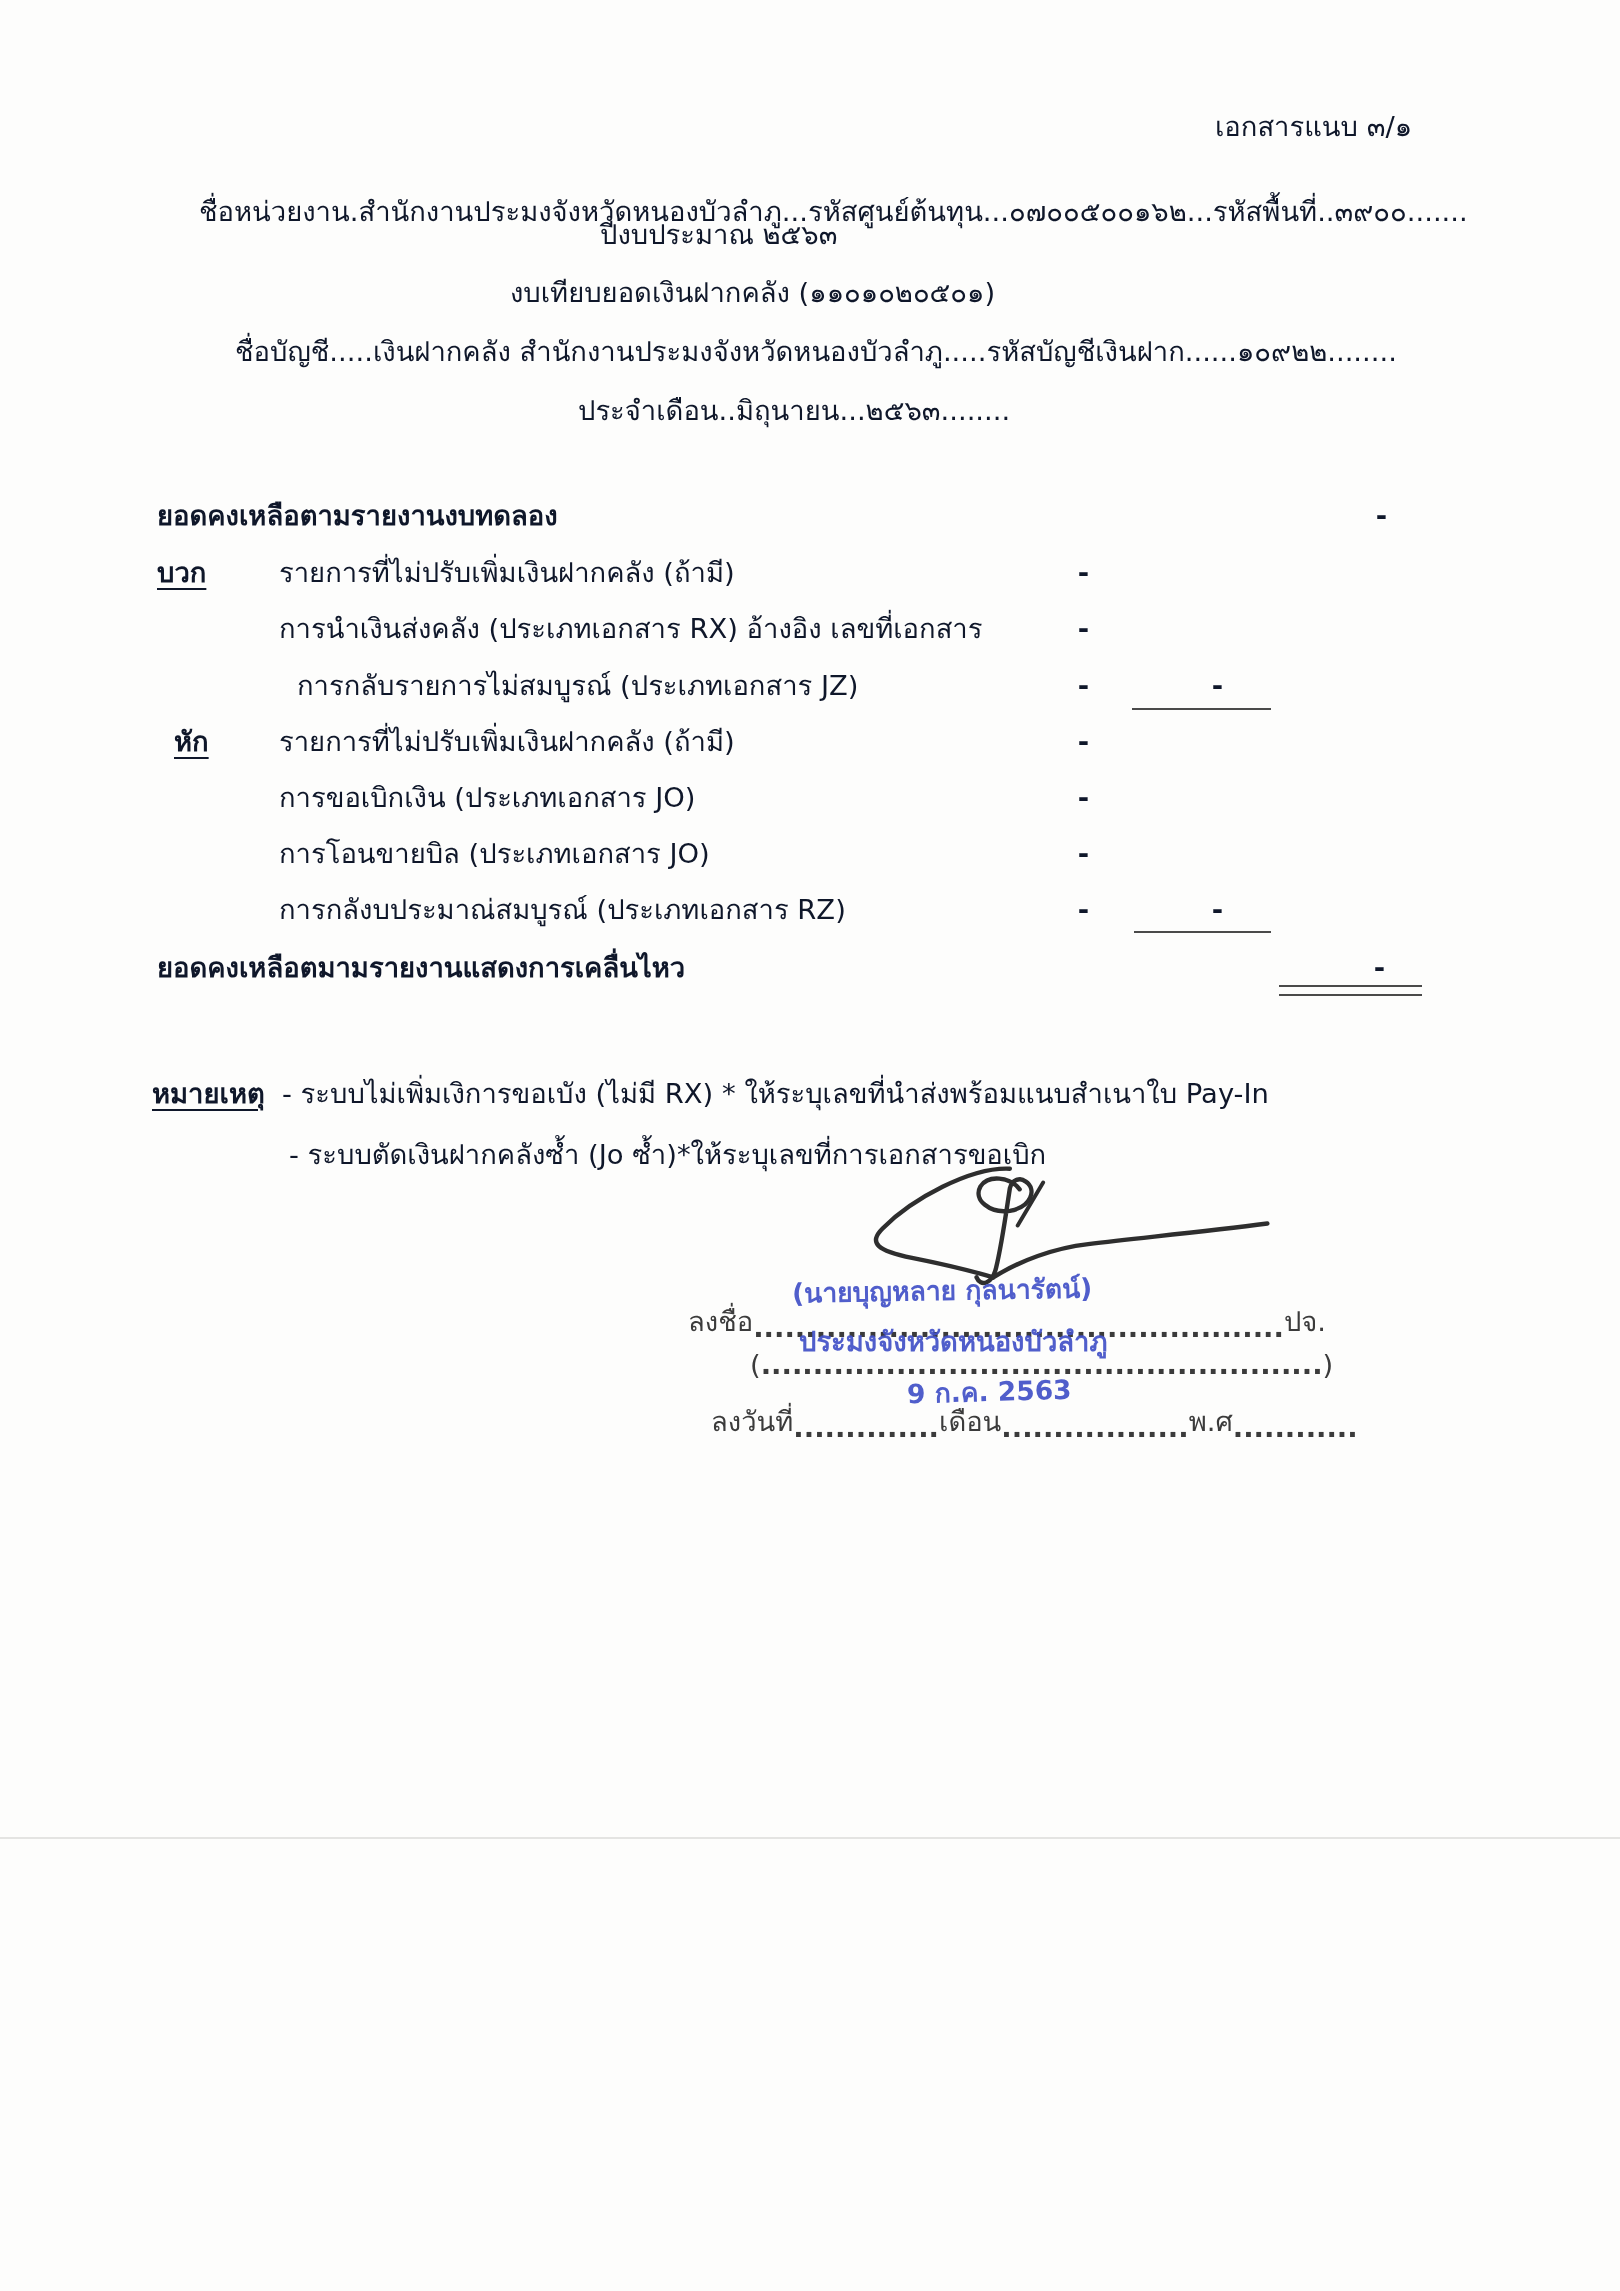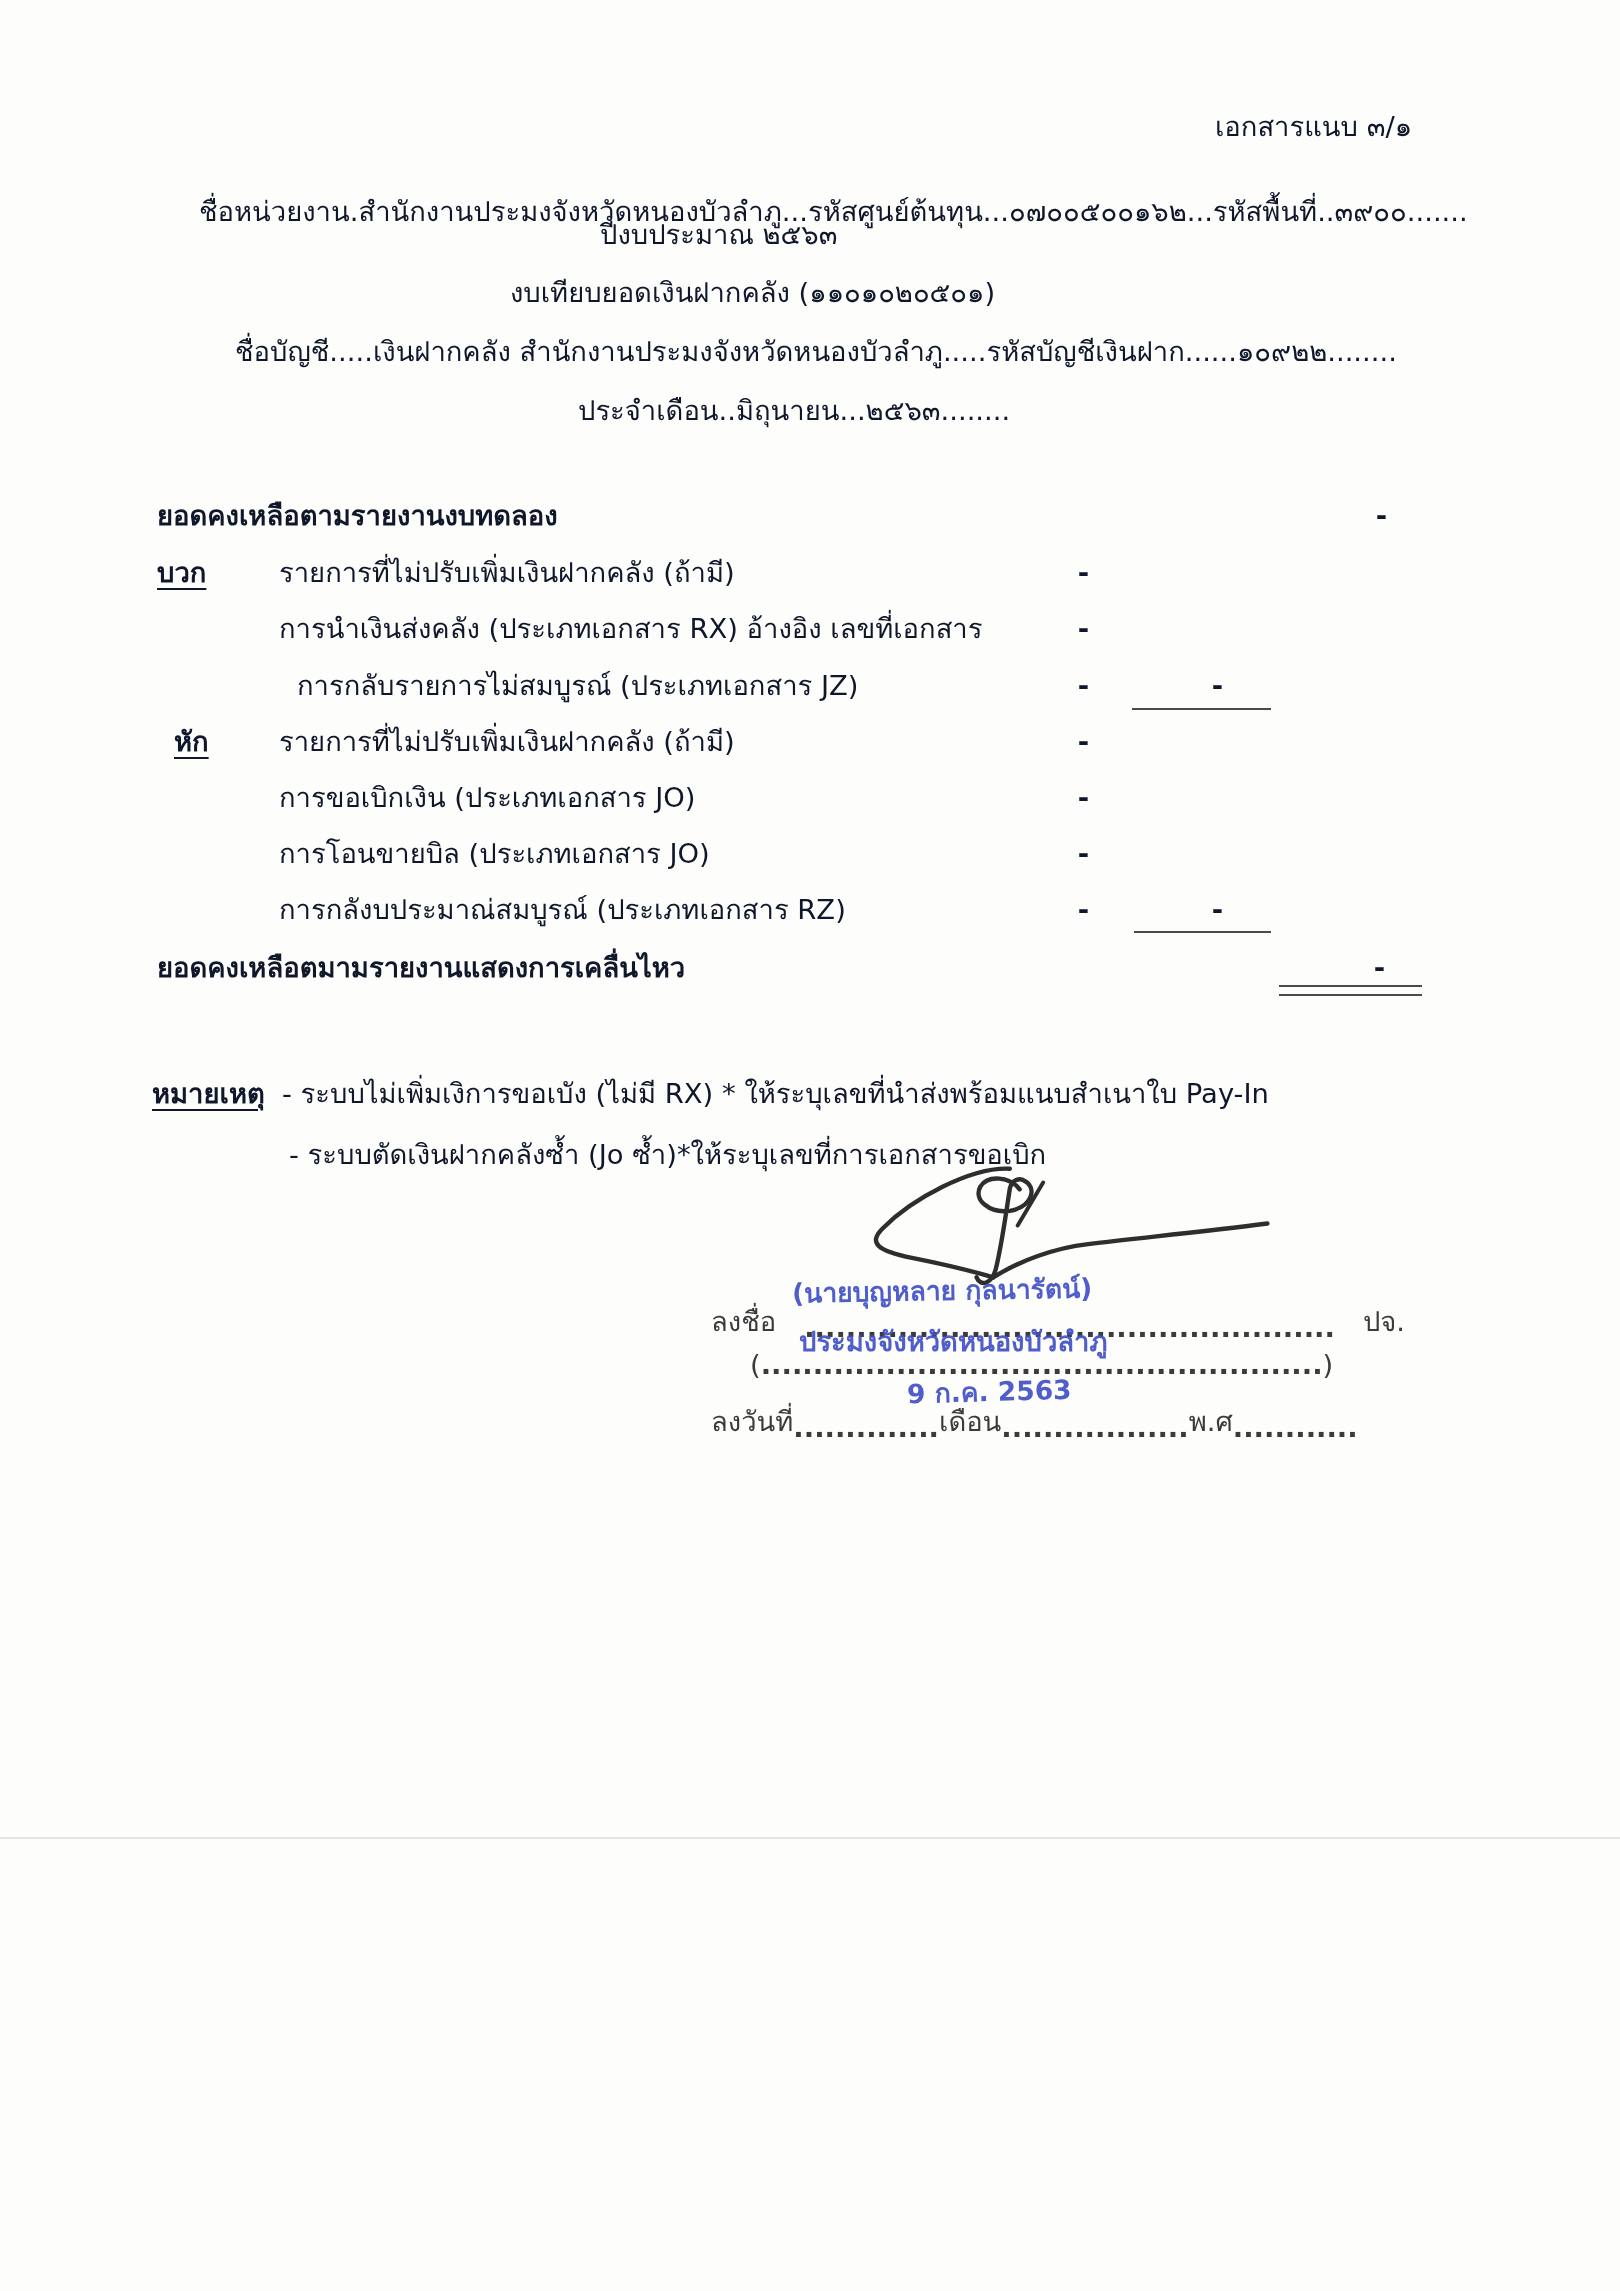--- a/index.html
+++ b/index.html
@@ -78,21 +78,21 @@
     <svg width="421" height="142" viewBox="0 0 430 145" fill="none" xmlns="http://www.w3.org/2000/svg">
       <path d="M 150 14 C 110 12 50 45 20 75 C 5 90 15 98 50 105 C 80 111 110 118 133 125" stroke="#2e2e2e" stroke-width="4.5" stroke-linecap="round" fill="none"></path>
       <path d="M 160 35 C 150 22 128 20 120 32 C 112 46 130 60 150 57 C 172 53 178 35 166 27 C 160 22 152 26 150 34 C 146 60 142 90 136 115 C 132 132 120 135 116 125" stroke="#2e2e2e" stroke-width="4.5" stroke-linecap="round" fill="none"></path>
       <path d="M 184 28 L 158 72" stroke="#2e2e2e" stroke-width="4" stroke-linecap="round"></path>
       <path d="M 133 125 C 160 108 195 95 230 91 C 290 84 350 78 413 70" stroke="#2e2e2e" stroke-width="4.5" stroke-linecap="round" fill="none"></path>
     </svg>
   </div>
 
   <div class="stamp" style="left:792px;top:1270px;font-size:26.5px;transform:rotate(-1deg);">(นายบุญหลาย  กุลนารัตน์)</div>
 
-  <div class="sigline" style="left:711px;top:1300px;gap:28px;">
+  <div class="sigline" style="left:688px;top:1300px;">
     <span>ลงชื่อ</span>
       <span class="leader">...................................................</span>
       <span>ปจ.</span>
   </div>
 
   <div class="stamp" style="left:799px;top:1320px;font-size:27.4px;text-align:center;">ประมงจังหวัดหนองบัวลำภู</div>
 
   <div class="sigline" style="left:750px;top:1349px;">
     <span>(</span>
       <span class="leader">......................................................</span>

